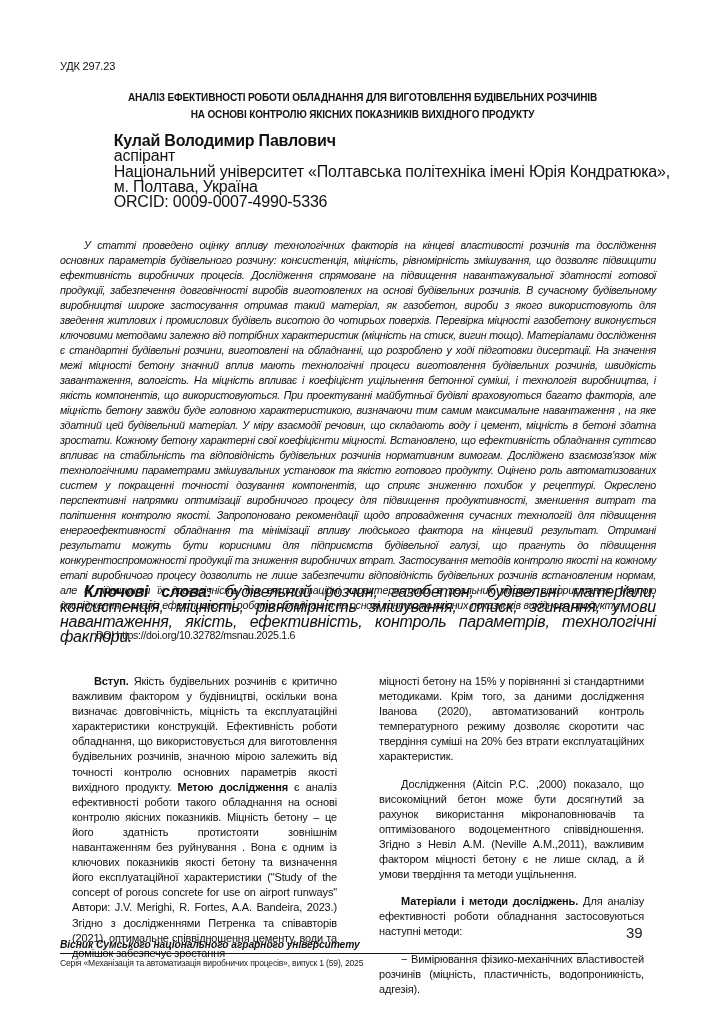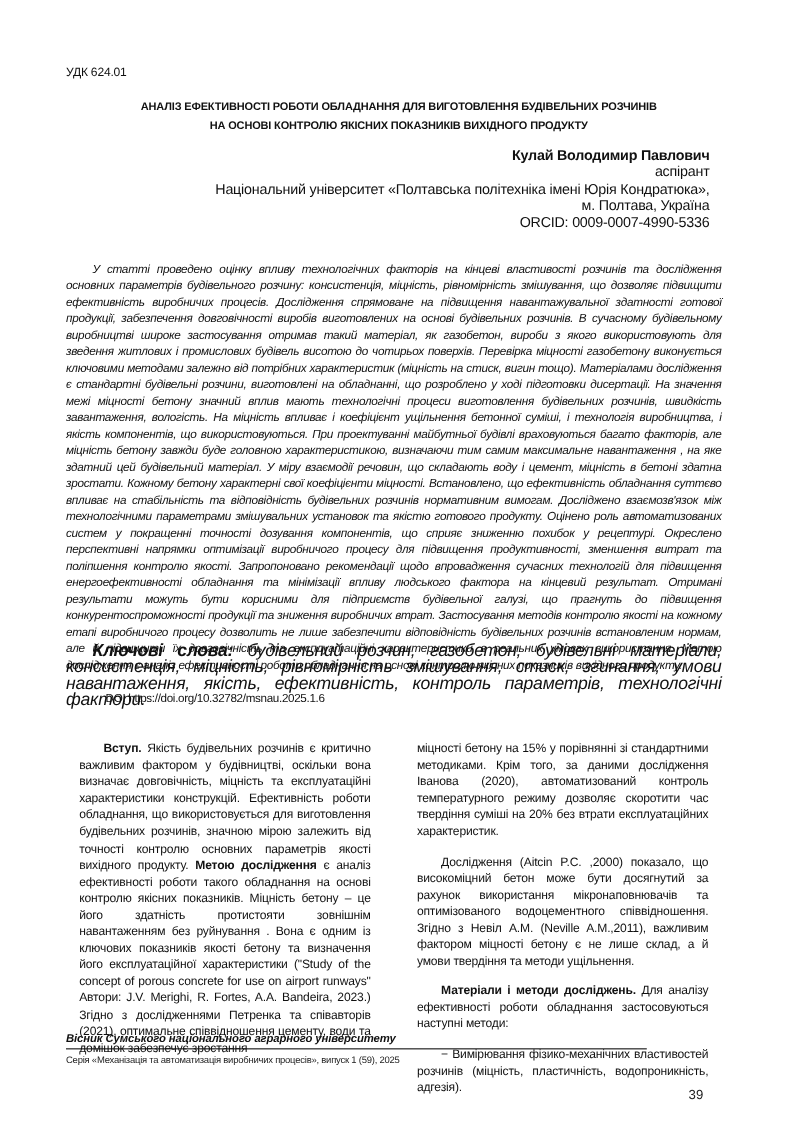--- a/index.html
+++ b/index.html
@@ -1,39 +1,39 @@
 <!DOCTYPE html>
 <html><head>
 <meta charset="utf-8">
 <style>
   html, body { margin: 0; padding: 0; background: #ffffff; }
   body { width: 725px; height: 1024px; position: relative; overflow: hidden; color: #111; font-family: "Liberation Sans", sans-serif; }
   .udk { position: absolute; left: 60px; top: 60px; font-size: 11px; letter-spacing: -0.2px; }
   .title { position: absolute; left: 40px; width: 645px; top: 89px; text-align: center; font-weight: bold; font-size: 10px; line-height: 17px; letter-spacing: -0.15px; }
-  .author { position: absolute; right: 80px; top: 133px; text-align: right; font-size: 13px; line-height: 15.3px; letter-spacing: -0.2px; }
+  .author { position: absolute; right: 55px; top: 133px; text-align: left; font-size: 16px; line-height: 15.3px; letter-spacing: -0.2px; }
   .author .name { font-weight: bold; }
   .abstract { position: absolute; left: 60px; width: 596px; top: 238px; font-style: italic; font-size: 10.7px; line-height: 15px; text-align: justify; text-indent: 24px; letter-spacing: -0.25px; margin: 0; }
   .keywords { position: absolute; left: 60px; width: 596px; top: 584px; font-style: italic; font-size: 16px; line-height: 15px; text-align: justify; text-indent: 24px; letter-spacing: -0.25px; margin: 0; }
   .keywords b { font-weight: bold; }
   .doi { position: absolute; left: 96px; top: 629px; font-size: 10.6px; letter-spacing: -0.3px; }
   .col { position: absolute; top: 662px; width: 289px; font-size: 11px; line-height: 15.1px; text-align: justify; letter-spacing: -0.15px; }
   .col p { margin: 12px; text-indent: 22px; }
   .col.left { left: 60px; }
   .col.right { left: 367px; }
   .col p.noindent { text-indent: 0; }
   .col b { font-weight: bold; }
   .footer-journal { position: absolute; left: 60px; top: 939px; font-weight: bold; font-size: 10.3px; letter-spacing: -0.1px; font-style: italic; }
   .footer-rule { position: absolute; left: 60px; top: 953px; width: 528px; height: 0; border-top: 1.4px solid #111; }
   .footer-series { position: absolute; left: 60px; top: 958px; font-size: 8.6px; letter-spacing: -0.2px; color: #222; }
-  .page-number { position: absolute; left: 626px; top: 988px; font-size: 12px; color: #222; }
+  .page-number { position: absolute; left: 626px; top: 924px; font-size: 15px; color: #222; }
 </style>
 </head>
 <body>
 
-<div class="udk">УДК 624.01</div>
+<div class="udk">УДК 297.23</div>
 
 <div class="title">
   <div>АНАЛІЗ ЕФЕКТИВНОСТІ РОБОТИ ОБЛАДНАННЯ  ДЛЯ ВИГОТОВЛЕННЯ БУДІВЕЛЬНИХ РОЗЧИНІВ</div>
   <div>НА ОСНОВІ КОНТРОЛЮ ЯКІСНИХ ПОКАЗНИКІВ ВИХІДНОГО ПРОДУКТУ</div>
 </div>
 
 <div class="author">
   <div class="name">Кулай Володимир Павлович</div>
   <div>аспірант</div>
   <div>Національний університет «Полтавська політехніка імені Юрія Кондратюка»,</div>

